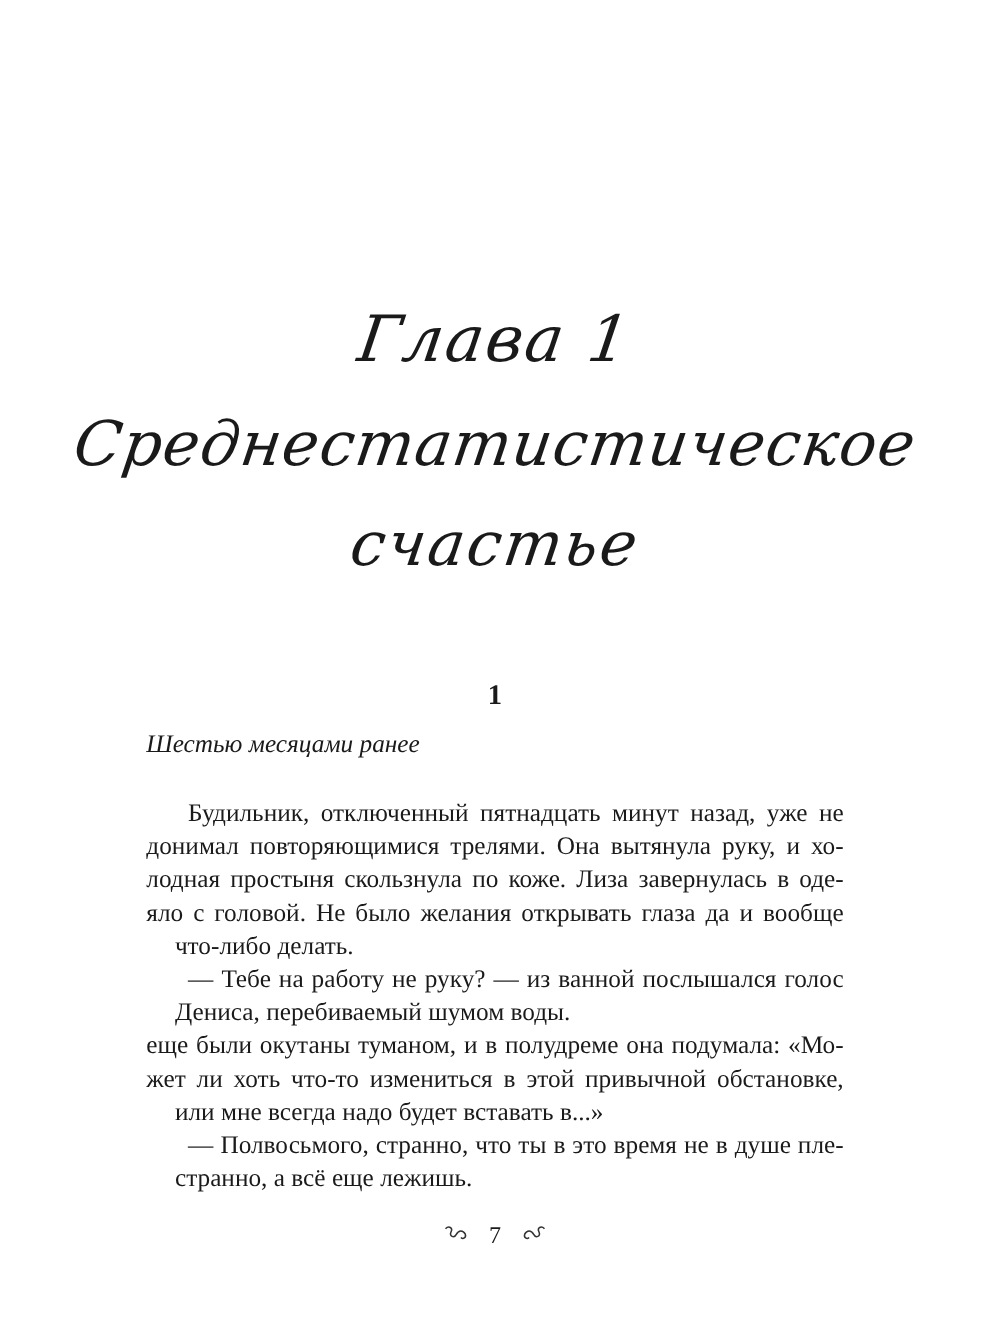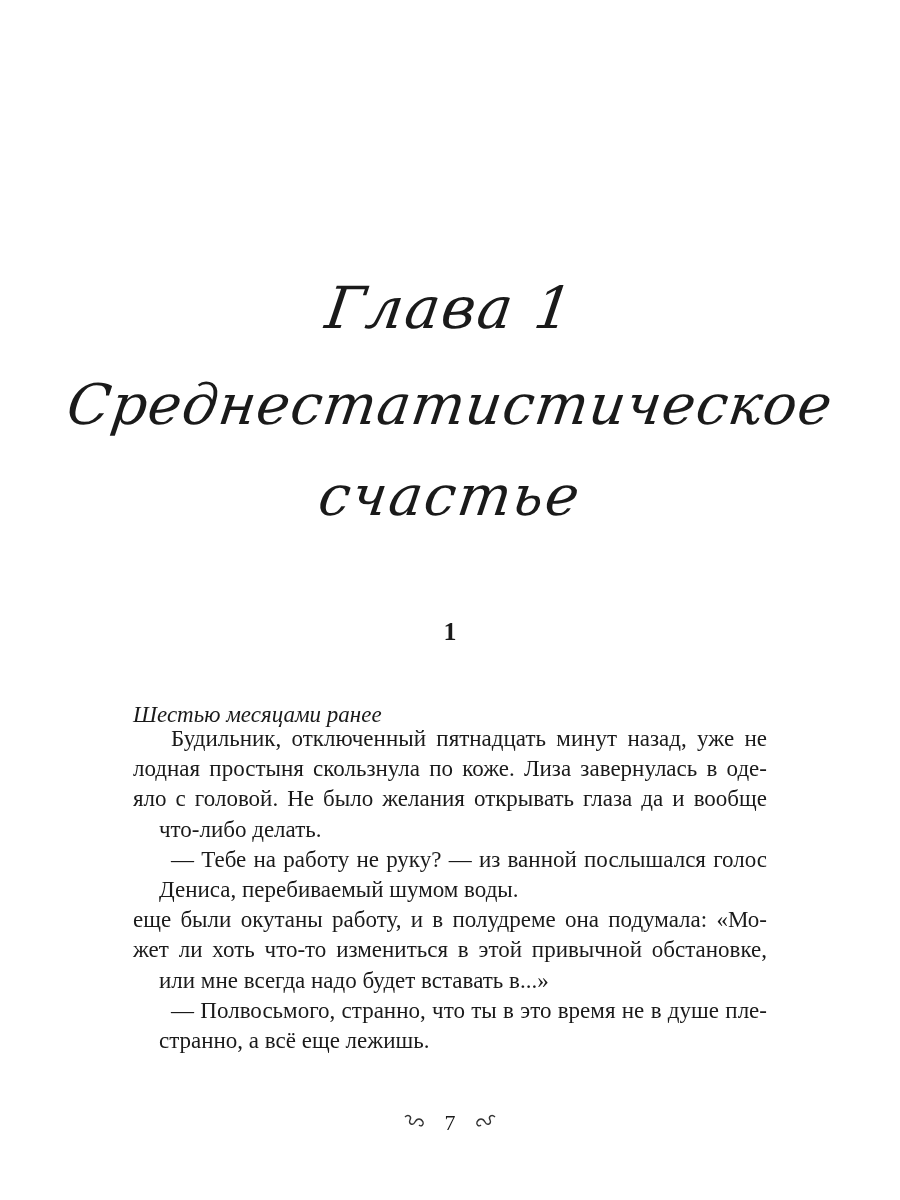--- a/index.html
+++ b/index.html
@@ -62,21 +62,21 @@
     .text-block {
       position: absolute;
       left: 133px;
       width: 634px;
       font-family: "Liberation Serif", serif;
       font-size: 23px;
       line-height: 30.2px;
       color: #1a1a1a;
     }
     .epigraph {
-      top: 700px;
+      top: 662px;
       font-style: italic;
     }
     .body-text {
       top: 724px;
     }
     .line {
       display: block;
       white-space: nowrap;
       text-align: justify;
       text-align-last: justify;
@@ -115,26 +115,27 @@
   <div class="chapter-title chapter-label">Глава 1</div>
   <div class="chapter-title chapter-name-1">Среднестатистическое</div>
   <div class="chapter-title chapter-name-2">счастье</div>
 
   <div class="section-number">1</div>
 
   <div class="text-block epigraph">Шестью месяцами ранее</div>
 
   <div class="text-block body-text">
     <span class="line indent">Будильник, отключенный пятнадцать минут назад, уже не</span>
+    <span class="line">донимал повторяющимися трелями. Она вытянула руку, и хо-</span>
     <span class="line">лодная простыня скользнула по коже. Лиза завернулась в оде-</span>
     <span class="line">яло с головой. Не было желания открывать глаза да и вообще</span>
     <span class="line last">что-либо делать.</span>
     <span class="line indent">— Тебе на работу не руку? — из ванной послышался голос</span>
     <span class="line last">Дениса, перебиваемый шумом воды.</span>
-    <span class="line">еще были окутаны работу, и в полудреме она подумала: «Мо-</span>
+    <span class="line">еще были окутаны туманом, и в полудреме она подумала: «Мо-</span>
     <span class="line">жет ли хоть что-то измениться в этой привычной обстановке,</span>
     <span class="line last">или мне всегда надо будет вставать в...»</span>
     <span class="line indent">— Полвосьмого, странно, что ты в это время не в душе пле-</span>
     <span class="line last">странно, а всё еще лежишь.</span>
   </div>
 
   <div class="footer">
     <span class="orn">
       <svg width="22" height="16" viewBox="0 0 22 16">
         <path d="M2 4 C5 1, 9 3, 7 7 C5 11, 10 13, 12 9 C14 5, 18 5, 20 9 C21 12, 18 14, 16 12" fill="none" stroke="#333" stroke-width="1.4"></path>

